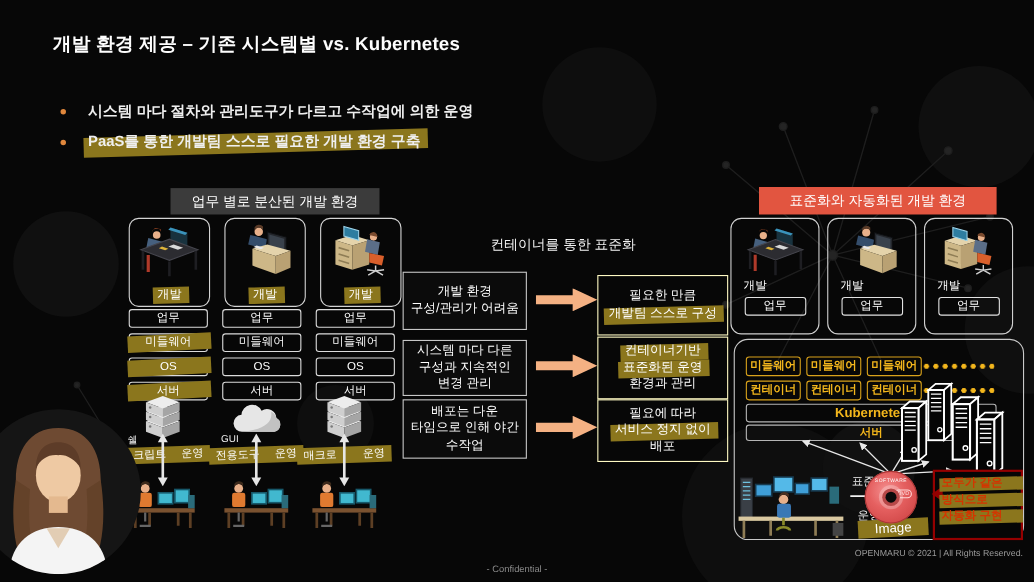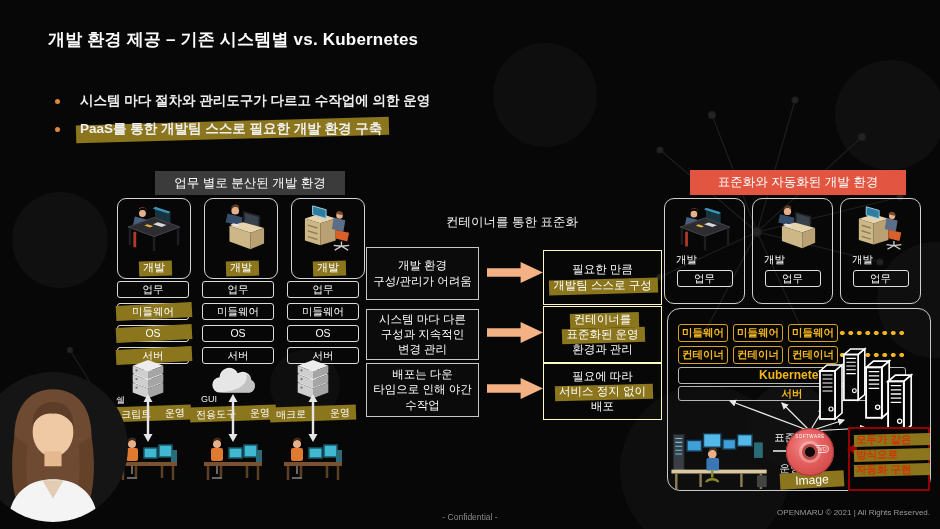--- a/index.html
+++ b/index.html
@@ -95,21 +95,21 @@
         background:#060606;z-index:4;padding:3px 0 0 6px;}
   .callout::before{content:"";position:absolute;left:-10px;top:13px;border:7px solid transparent;
         border-right:10px solid #950000;}
   .cline{font-size:10.5px;line-height:15px;color:#d43400;font-weight:bold;display:block;}
   .cline .brush{left:-2px;right:-2px;top:2px;bottom:1px;}
   
   .presenter{left:-22px;top:372px;width:150px;height:150px;border-radius:50%;overflow:hidden;
         background:#151515;z-index:5;}
   
   .foot-c{left:0;right:0;bottom:7px;text-align:center;font-size:8.5px;color:#8a8a8a;}
-  .foot-r{right:10px;bottom:12px;font-size:8px;color:#9a9a9a;}
+  .foot-r{right:10px;bottom:22px;font-size:8px;color:#9a9a9a;}
 </style>
 </head>
 <body>
 
 <div class="slide">
 
   <svg class="bg" width="940" height="529">
     <circle cx="60" cy="240" r="48" fill="#101010"></circle>
     <circle cx="545" cy="95" r="52" fill="#0e0e0e"></circle>
     <circle cx="890" cy="115" r="55" fill="#0f0f0f"></circle>
@@ -344,21 +344,21 @@
     <span class="hlwrap"><i class="brush"></i><span class="t">개발팀 스스로 구성</span></span>
   </div>
 
   <div class="layer abs prob" style="top:309px;height:49px">
     <span>시스템 마다 다른</span>
     <span>구성과 지속적인</span>
     <span>변경 관리</span>
   </div>
   <div class="layer abs barrow" style="top:322px"></div>
   <div class="layer abs sol" style="top:306px;height:55px">
-    <span class="hlwrap"><i class="brush"></i><span class="t">컨테이너를</span></span>
+    <span class="hlwrap"><i class="brush"></i><span class="t">컨테이너기반</span></span>
     <span class="hlwrap"><i class="brush"></i><span class="t">표준화된 운영</span></span>
     <span>환경과 관리</span>
   </div>
 
   <div class="layer abs prob" style="top:363px;height:52px">
     <span>배포는 다운</span>
     <span>타임으로 인해 야간</span>
     <span>수작업</span>
   </div>
   <div class="layer abs barrow" style="top:378px"></div>

